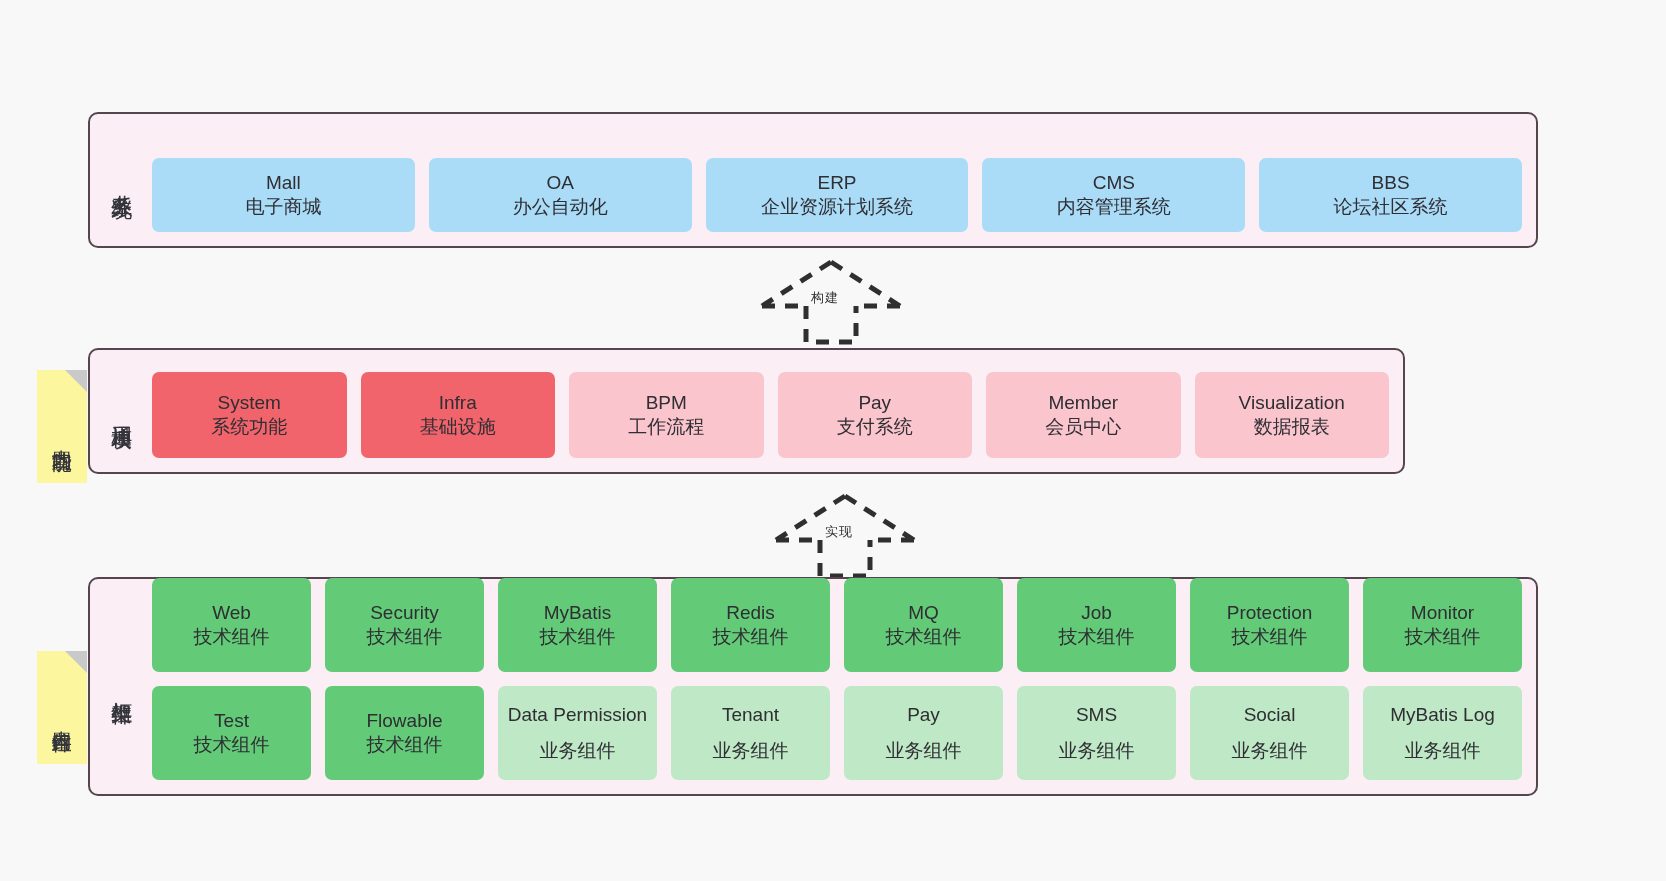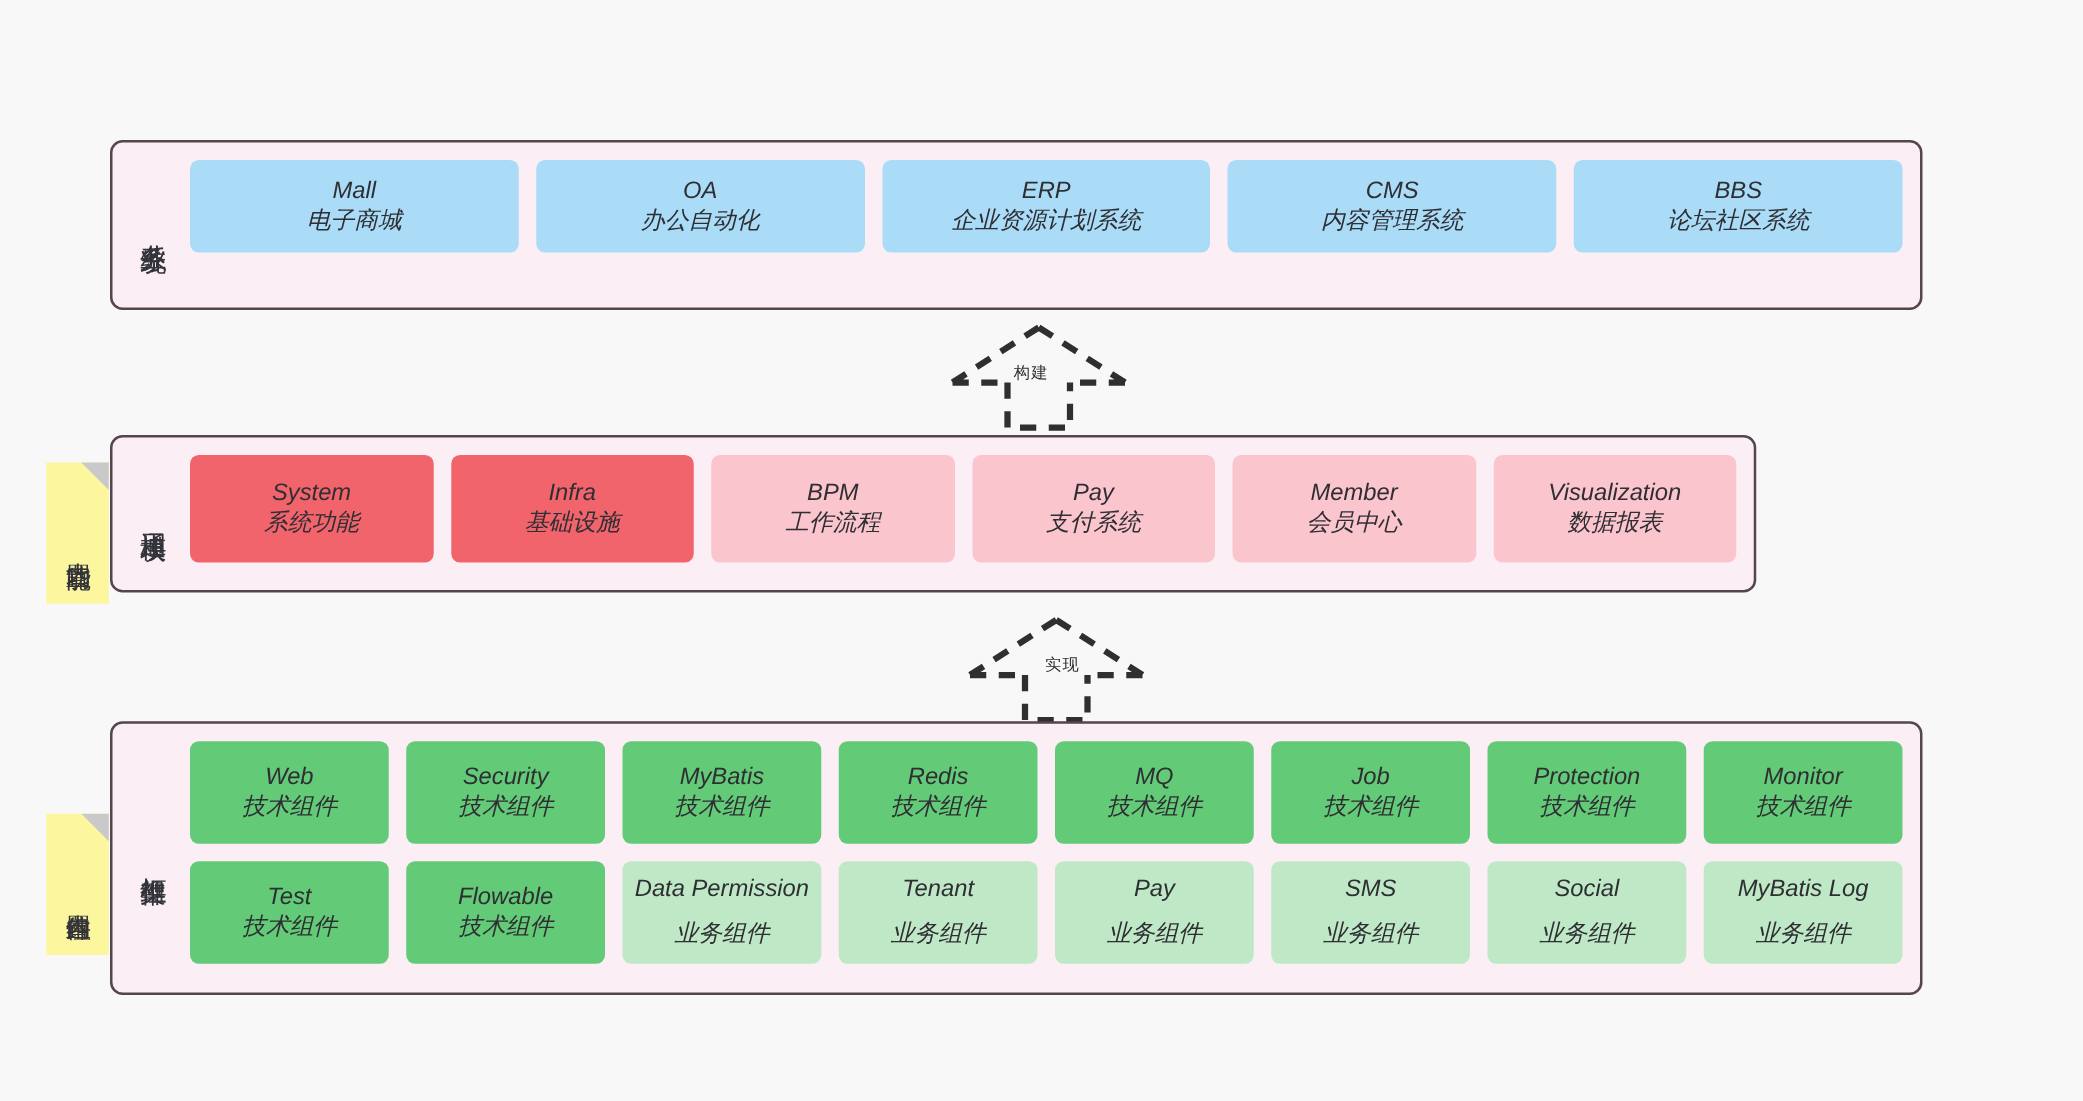--- a/index.html
+++ b/index.html
@@ -36,24 +36,23 @@
     writing-mode:vertical-rl;
     text-orientation:upright;
     letter-spacing:1px;
     margin-left:12px;
     white-space:nowrap;
   }
   .layer-body{
     flex:1 1 auto;
     display:flex;
     flex-direction:column;
-    justify-content:flex-start;
+    justify-content:flex-end;
     gap:14px;
     padding:14px 14px 14px 10px;
-    font-style:italic;
   }
   .row{
     display:flex;
     gap:14px;
     align-items:stretch;
   }
   .cell{
     flex:1 1 0;
     border-radius:7px;
     display:flex;
@@ -78,21 +77,21 @@
   .c-lgreen{background:#bfe8c6;gap:12px;}
 
   
   #layer-business{left:88px;top:112px;width:1450px;height:136px;}
   #layer-business .cell{height:74px;}
 
   #layer-common{left:88px;top:348px;width:1317px;height:126px;}
   #layer-common .cell{height:86px;}
 
   #layer-framework{left:88px;top:577px;width:1450px;height:219px;}
-  #layer-framework .cell{height:82px;}
+  #layer-framework .cell{height:94px;}
 
   
   .note{
     position:absolute;
     background:#fcf79f;
     font-size:20px;
     line-height:1.12;
     color:#33333a;
     display:flex;
     align-items:center;
@@ -120,21 +119,21 @@
     position:absolute;
     font-size:13px;
     color:#2f2f2f;
     background:transparent;
     white-space:nowrap;
     letter-spacing:1px;
   }
   #arrow-build{left:758px;top:258px;width:146px;height:86px;}
   #arrow-build .uml-label{left:53px;top:31px;}
   #arrow-impl{left:772px;top:492px;width:146px;height:86px;}
-  #arrow-impl .uml-label{left:64px;top:31px;}
+  #arrow-impl .uml-label{left:53px;top:31px;}
 </style>
 </head>
 <body>
 
 <div class="canvas">
 
   <div class="layer" id="layer-business">
     <div class="layer-title">业务系统</div>
     <div class="layer-body">
       <div class="row">

